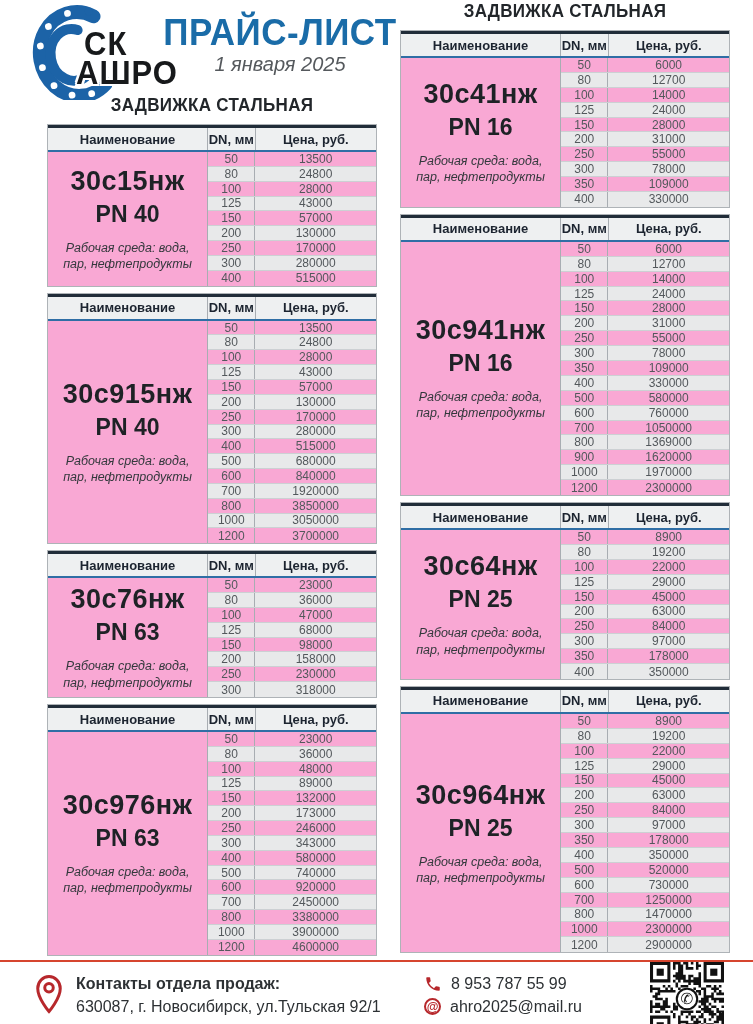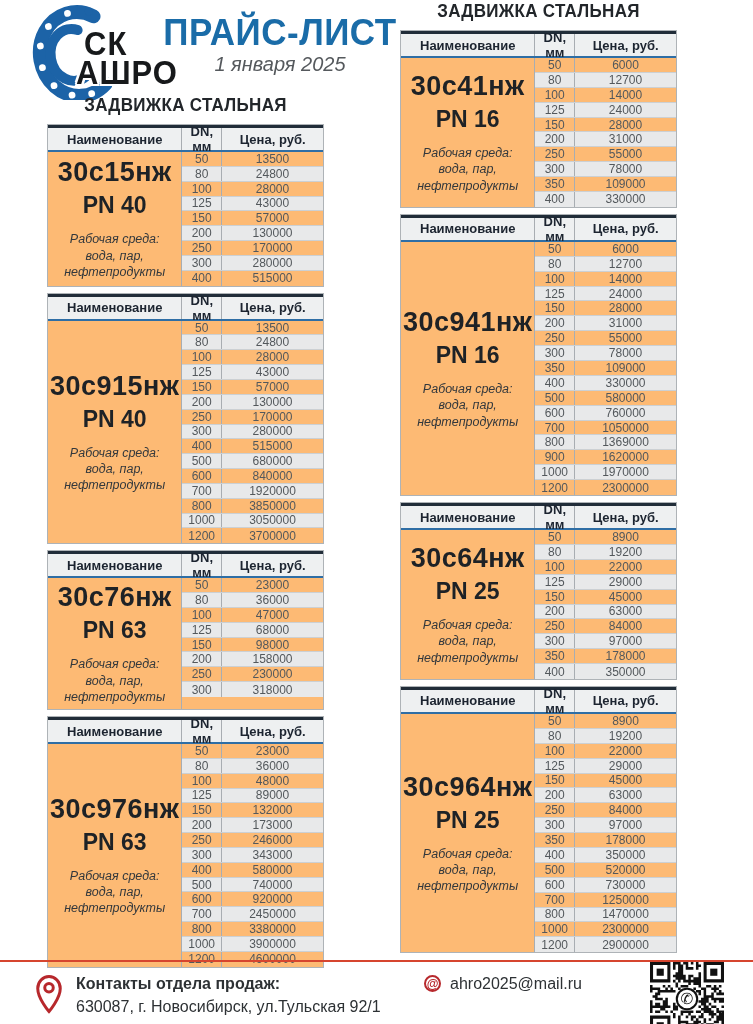--- a/index.html
+++ b/index.html
@@ -16,29 +16,29 @@
     letter-spacing:1px; transform:scaleY(1.08);
     text-shadow:-2px 0 0 #fff,2px 0 0 #fff,0 -2px 0 #fff,0 2px 0 #fff,-2px -2px 0 #fff,2px 2px 0 #fff,-2px 2px 0 #fff,2px -2px 0 #fff; }
   .logo-t1 { left:66px; top:24px; font-size:31px; }
   .logo-t2 { left:58px; top:53px; font-size:31px; }
 
   .title-block { position:absolute; left:150px; top:12px; width:260px; text-align:center; }
   .doc-title { font-size:35px; font-weight:700; color:#1a6ca8; letter-spacing:0.5px; transform:scaleY(1.05); }
   .doc-date  { font-size:20px; color:#55595d; margin-top:1px;font-style:italic; }
 
   
-  .col { position:absolute; width:277px; }
+  .col { position:absolute; width:330px; }
   .col-left  { left:47px;  top:96px; --rh:14.85px; }
   .col-right { left:400px; top:2px;  --rh:14.9px;  }
   .section-title { text-align:center; font-size:17px; font-weight:700; color:#22262a;
     letter-spacing:0.3px; margin-bottom:8px; transform:scaleY(1.05); }
   .tables { display:flex; flex-direction:column; gap:6px; }
 
   
-  .ptable { border:1px solid #aeb3b7; background:#fdba74; }
+  .ptable { border:1px solid #aeb3b7; background:#f9a8d4; }
   .thead { display:flex; align-items:center; height:27px; background:#eef0f1;
     border-top:3px solid #212d39; border-bottom:2px solid #2f6ea5;
     font-size:13px; font-weight:700; color:#1c2430; }
   .th { text-align:center; }
   .th-name  { width:48.5%; }
   .th-dn    { width:14.5%; border-left:1px solid #a8adb2; align-self:stretch; display:flex; align-items:center; justify-content:center; }
   .th-price { width:37%;   border-left:1px solid #a8adb2; align-self:stretch; display:flex; align-items:center; justify-content:center; }
 
   .tbody { display:flex; }
   .name-cell { width:48.5%; display:flex; flex-direction:column; justify-content:center;
@@ -653,20 +653,26 @@
     </svg>
   </div>
 
   <div class="contact-block">
     <div class="contact-title">Контакты отдела продаж:</div>
     <div>630087, г. Новосибирск, ул.Тульская 92/1</div>
   </div>
 
   <div class="reach-block">
     <div class="reach-row">
+      <svg width="18" height="18" viewBox="0 0 24 24">
+        <path d="M6.6 10.8c1.5 2.9 3.8 5.2 6.7 6.7l2.2-2.2c.3-.3.7-.4 1-.2 1.1.4 2.3.6 3.5.6.6 0 1 .4 1 1V20c0 .6-.4 1-1 1C10.6 21 3 13.4 3 4c0-.6.4-1 1-1h3.3c.6 0 1 .4 1 1 0 1.2.2 2.4.6 3.5.1.3 0 .7-.2 1l-2.1 2.3z" fill="#b7282c"></path>
+      </svg>
+      <span>8 953 787 55 99</span>
+    </div>
+    <div class="reach-row">
       <span class="at-icon">@</span>
       <span>ahro2025@mail.ru</span>
     </div>
   </div>
 
   <div class="qr">
     <svg width="74" height="74" viewBox="0 0 29 29">
       <rect x="0" y="0" width="29" height="29" fill="#fff"></rect>
       <path id="qr-modules" fill="#111" d="M9 0h1v1h-1zM10 0h1v1h-1zM11 0h1v1h-1zM13 0h1v1h-1zM14 0h1v1h-1zM16 0h1v1h-1zM18 0h1v1h-1zM9 1h1v1h-1zM11 1h1v1h-1zM12 1h1v1h-1zM14 1h1v1h-1zM18 1h1v1h-1zM19 1h1v1h-1zM9 2h1v1h-1zM11 2h1v1h-1zM12 2h1v1h-1zM14 2h1v1h-1zM15 2h1v1h-1zM16 2h1v1h-1zM18 2h1v1h-1zM11 3h1v1h-1zM12 3h1v1h-1zM10 4h1v1h-1zM11 4h1v1h-1zM12 4h1v1h-1zM19 4h1v1h-1zM9 5h1v1h-1zM10 5h1v1h-1zM11 5h1v1h-1zM12 5h1v1h-1zM13 5h1v1h-1zM15 5h1v1h-1zM16 5h1v1h-1zM19 5h1v1h-1zM10 6h1v1h-1zM11 6h1v1h-1zM12 6h1v1h-1zM13 6h1v1h-1zM15 6h1v1h-1zM17 6h1v1h-1zM18 6h1v1h-1zM19 6h1v1h-1zM9 7h1v1h-1zM11 7h1v1h-1zM13 7h1v1h-1zM14 7h1v1h-1zM15 7h1v1h-1zM16 7h1v1h-1zM17 7h1v1h-1zM18 7h1v1h-1zM19 7h1v1h-1zM10 8h1v1h-1zM15 8h1v1h-1zM17 8h1v1h-1zM18 8h1v1h-1zM19 8h1v1h-1zM0 9h1v1h-1zM5 9h1v1h-1zM7 9h1v1h-1zM10 9h1v1h-1zM12 9h1v1h-1zM13 9h1v1h-1zM14 9h1v1h-1zM19 9h1v1h-1zM22 9h1v1h-1zM23 9h1v1h-1zM25 9h1v1h-1zM27 9h1v1h-1zM0 10h1v1h-1zM1 10h1v1h-1zM2 10h1v1h-1zM3 10h1v1h-1zM6 10h1v1h-1zM8 10h1v1h-1zM11 10h1v1h-1zM17 10h1v1h-1zM20 10h1v1h-1zM21 10h1v1h-1zM24 10h1v1h-1zM25 10h1v1h-1zM26 10h1v1h-1zM0 11h1v1h-1zM3 11h1v1h-1zM4 11h1v1h-1zM5 11h1v1h-1zM6 11h1v1h-1zM7 11h1v1h-1zM8 11h1v1h-1zM9 11h1v1h-1zM18 11h1v1h-1zM19 11h1v1h-1zM21 11h1v1h-1zM25 11h1v1h-1zM27 11h1v1h-1zM2 12h1v1h-1zM3 12h1v1h-1zM19 12h1v1h-1zM21 12h1v1h-1zM24 12h1v1h-1zM26 12h1v1h-1zM27 12h1v1h-1zM28 12h1v1h-1zM1 13h1v1h-1zM2 13h1v1h-1zM21 13h1v1h-1zM22 13h1v1h-1zM23 13h1v1h-1zM24 13h1v1h-1zM2 14h1v1h-1zM3 14h1v1h-1zM4 14h1v1h-1zM6 14h1v1h-1zM20 14h1v1h-1zM21 14h1v1h-1zM22 14h1v1h-1zM24 14h1v1h-1zM25 14h1v1h-1zM26 14h1v1h-1zM27 14h1v1h-1zM28 14h1v1h-1zM0 15h1v1h-1zM5 15h1v1h-1zM6 15h1v1h-1zM19 15h1v1h-1zM20 15h1v1h-1zM21 15h1v1h-1zM22 15h1v1h-1zM25 15h1v1h-1zM27 15h1v1h-1zM28 15h1v1h-1zM0 16h1v1h-1zM2 16h1v1h-1zM3 16h1v1h-1zM5 16h1v1h-1zM6 16h1v1h-1zM9 16h1v1h-1zM20 16h1v1h-1zM21 16h1v1h-1zM23 16h1v1h-1zM0 17h1v1h-1zM1 17h1v1h-1zM2 17h1v1h-1zM3 17h1v1h-1zM4 17h1v1h-1zM5 17h1v1h-1zM6 17h1v1h-1zM7 17h1v1h-1zM9 17h1v1h-1zM10 17h1v1h-1zM19 17h1v1h-1zM21 17h1v1h-1zM22 17h1v1h-1zM24 17h1v1h-1zM25 17h1v1h-1zM28 17h1v1h-1zM0 18h1v1h-1zM4 18h1v1h-1zM5 18h1v1h-1zM9 18h1v1h-1zM10 18h1v1h-1zM20 18h1v1h-1zM21 18h1v1h-1zM22 18h1v1h-1zM23 18h1v1h-1zM26 18h1v1h-1zM0 19h1v1h-1zM2 19h1v1h-1zM3 19h1v1h-1zM6 19h1v1h-1zM8 19h1v1h-1zM12 19h1v1h-1zM13 19h1v1h-1zM14 19h1v1h-1zM15 19h1v1h-1zM16 19h1v1h-1zM18 19h1v1h-1zM19 19h1v1h-1zM21 19h1v1h-1zM22 19h1v1h-1zM23 19h1v1h-1zM24 19h1v1h-1zM26 19h1v1h-1zM27 19h1v1h-1zM28 19h1v1h-1zM9 20h1v1h-1zM12 20h1v1h-1zM15 20h1v1h-1zM20 20h1v1h-1zM23 20h1v1h-1zM24 20h1v1h-1zM25 20h1v1h-1zM27 20h1v1h-1zM28 20h1v1h-1zM9 21h1v1h-1zM11 21h1v1h-1zM14 21h1v1h-1zM16 21h1v1h-1zM17 21h1v1h-1zM19 21h1v1h-1zM20 21h1v1h-1zM24 21h1v1h-1zM26 21h1v1h-1zM27 21h1v1h-1zM28 21h1v1h-1zM11 22h1v1h-1zM16 22h1v1h-1zM18 22h1v1h-1zM21 22h1v1h-1zM23 22h1v1h-1zM26 22h1v1h-1zM27 22h1v1h-1zM28 22h1v1h-1zM11 23h1v1h-1zM12 23h1v1h-1zM13 23h1v1h-1zM14 23h1v1h-1zM17 23h1v1h-1zM18 23h1v1h-1zM19 23h1v1h-1zM21 23h1v1h-1zM25 23h1v1h-1zM26 23h1v1h-1zM28 23h1v1h-1zM11 24h1v1h-1zM14 24h1v1h-1zM15 24h1v1h-1zM16 24h1v1h-1zM17 24h1v1h-1zM18 24h1v1h-1zM20 24h1v1h-1zM22 24h1v1h-1zM23 24h1v1h-1zM24 24h1v1h-1zM28 24h1v1h-1zM9 25h1v1h-1zM10 25h1v1h-1zM13 25h1v1h-1zM14 25h1v1h-1zM16 25h1v1h-1zM17 25h1v1h-1zM19 25h1v1h-1zM22 25h1v1h-1zM26 25h1v1h-1zM9 26h1v1h-1zM12 26h1v1h-1zM13 26h1v1h-1zM15 26h1v1h-1zM17 26h1v1h-1zM18 26h1v1h-1zM21 26h1v1h-1zM23 26h1v1h-1zM24 26h1v1h-1zM25 26h1v1h-1zM26 26h1v1h-1zM27 26h1v1h-1zM28 26h1v1h-1zM15 27h1v1h-1zM17 27h1v1h-1zM18 27h1v1h-1zM21 27h1v1h-1zM24 27h1v1h-1zM27 27h1v1h-1zM9 28h1v1h-1zM12 28h1v1h-1zM13 28h1v1h-1zM14 28h1v1h-1zM15 28h1v1h-1zM17 28h1v1h-1zM18 28h1v1h-1zM19 28h1v1h-1zM20 28h1v1h-1zM23 28h1v1h-1zM24 28h1v1h-1zM26 28h1v1h-1zM27 28h1v1h-1z"></path>
       <g fill="#111">

